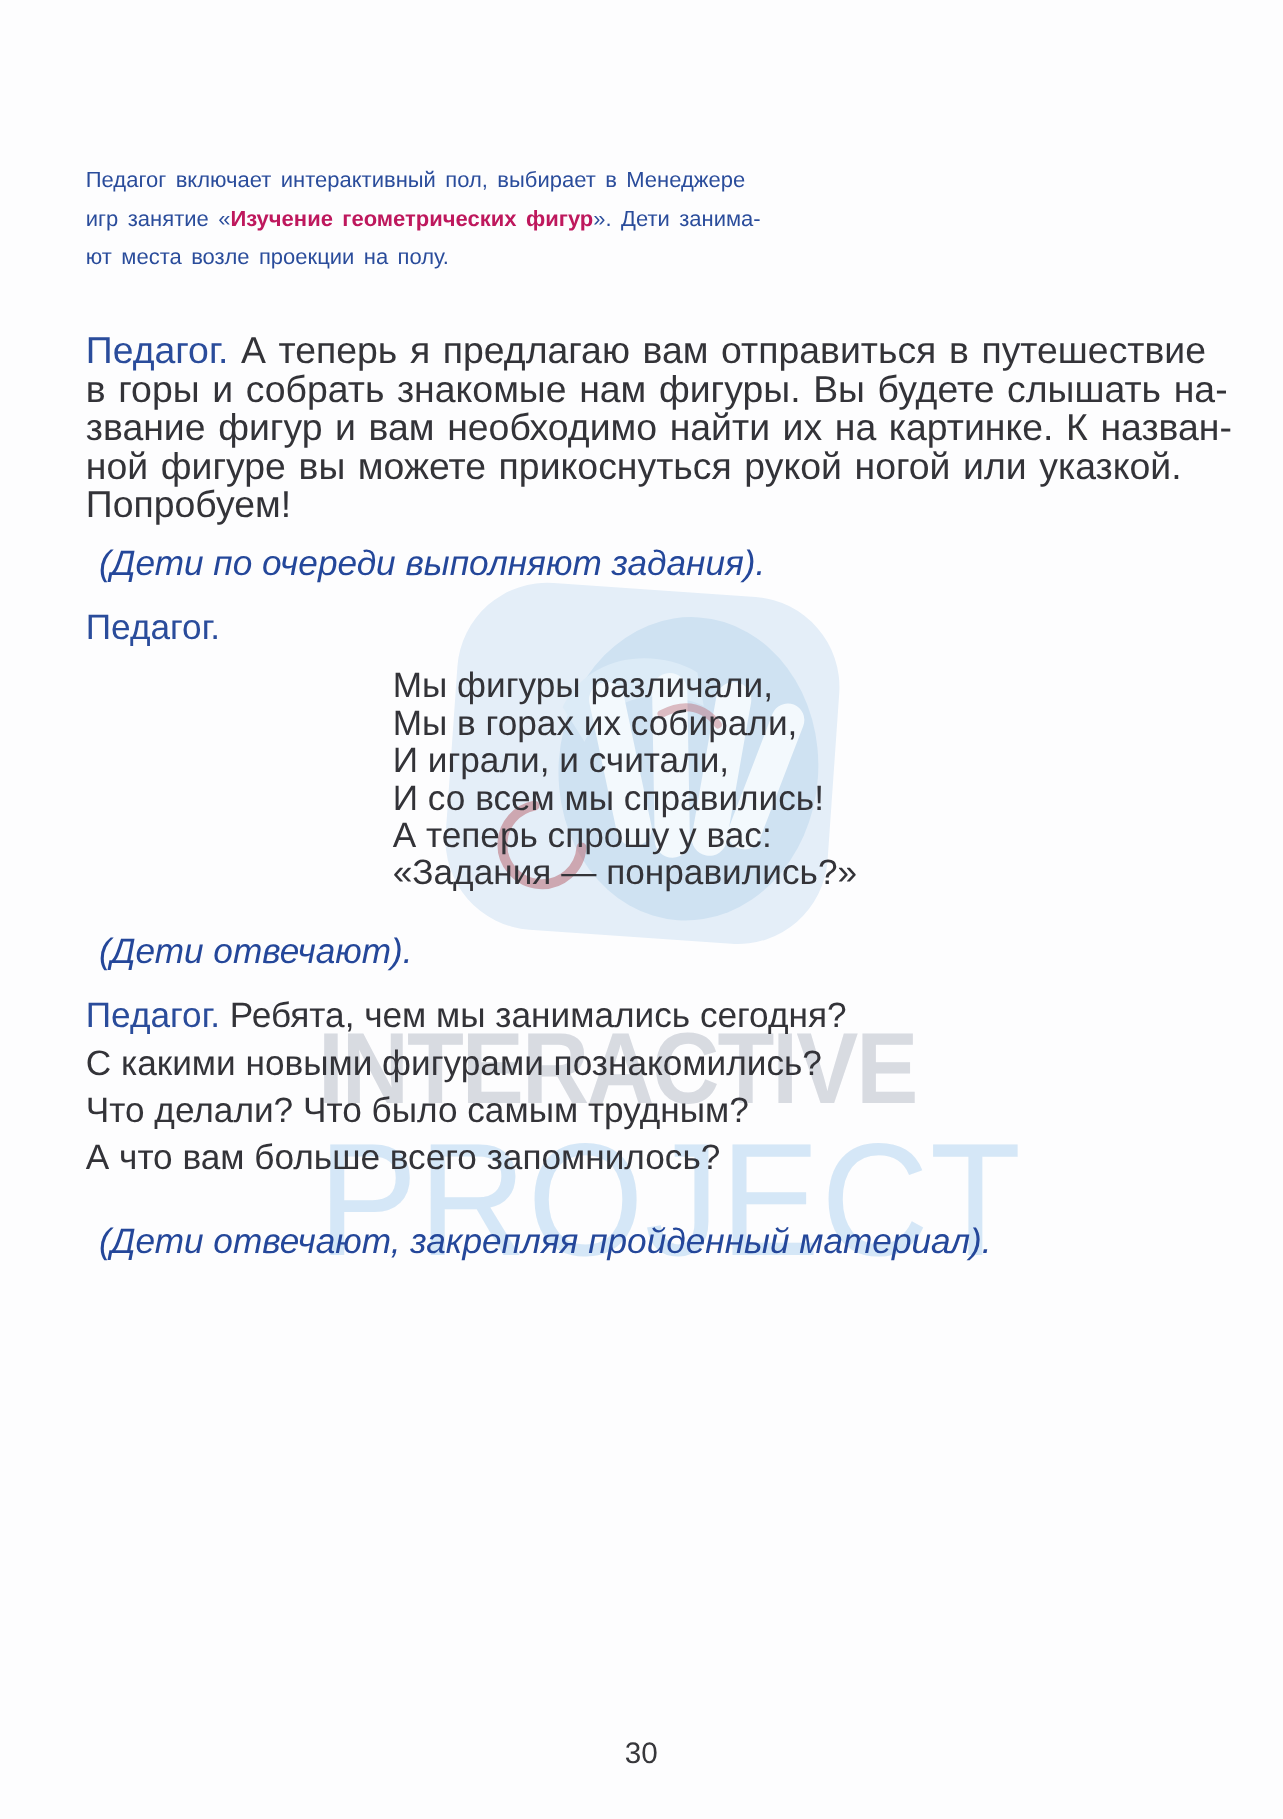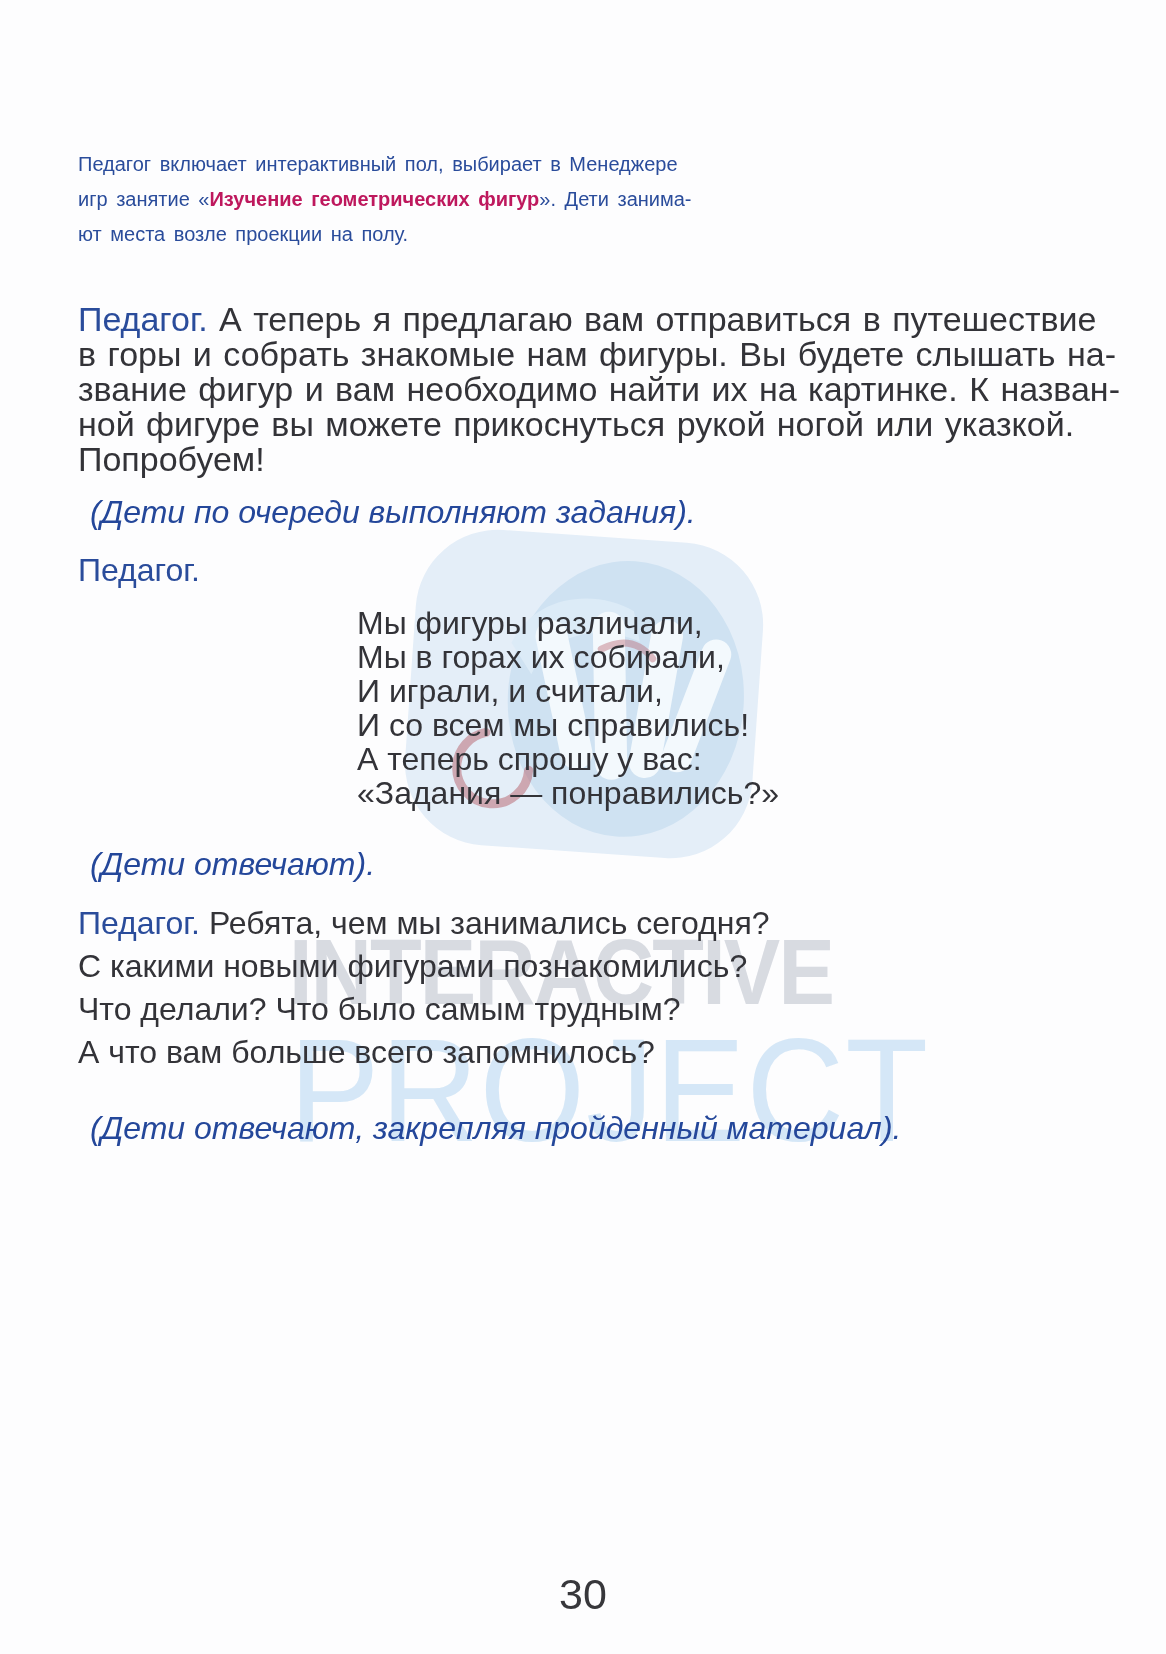--- a/index.html
+++ b/index.html
@@ -63,21 +63,21 @@
     margin-left:41px;
   }
   .p-teacher2{
     left:78px;top:870px;width:1060px;
     font-size:32px;line-height:43px;
     color:#333338;
   }
   .footer{
     left:0;top:1576px;width:100%;
     text-align:center;
-    font-size:43px;line-height:36px;
+    font-size:27px;line-height:36px;
     color:#37373b;
   }
 </style>
 </head>
 <body>
 
 <div class="page">
 
   <svg class="wm wm-logo" viewBox="0 0 372 334">
     <g transform="rotate(4 186 167)">

